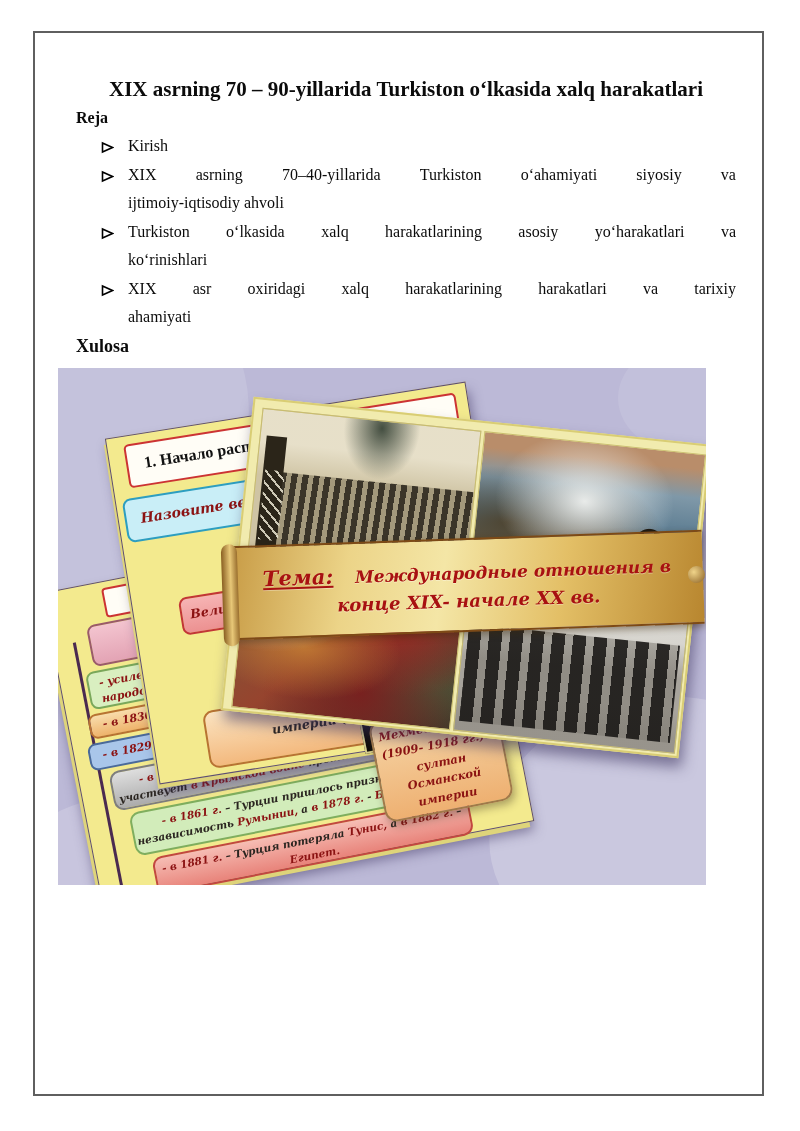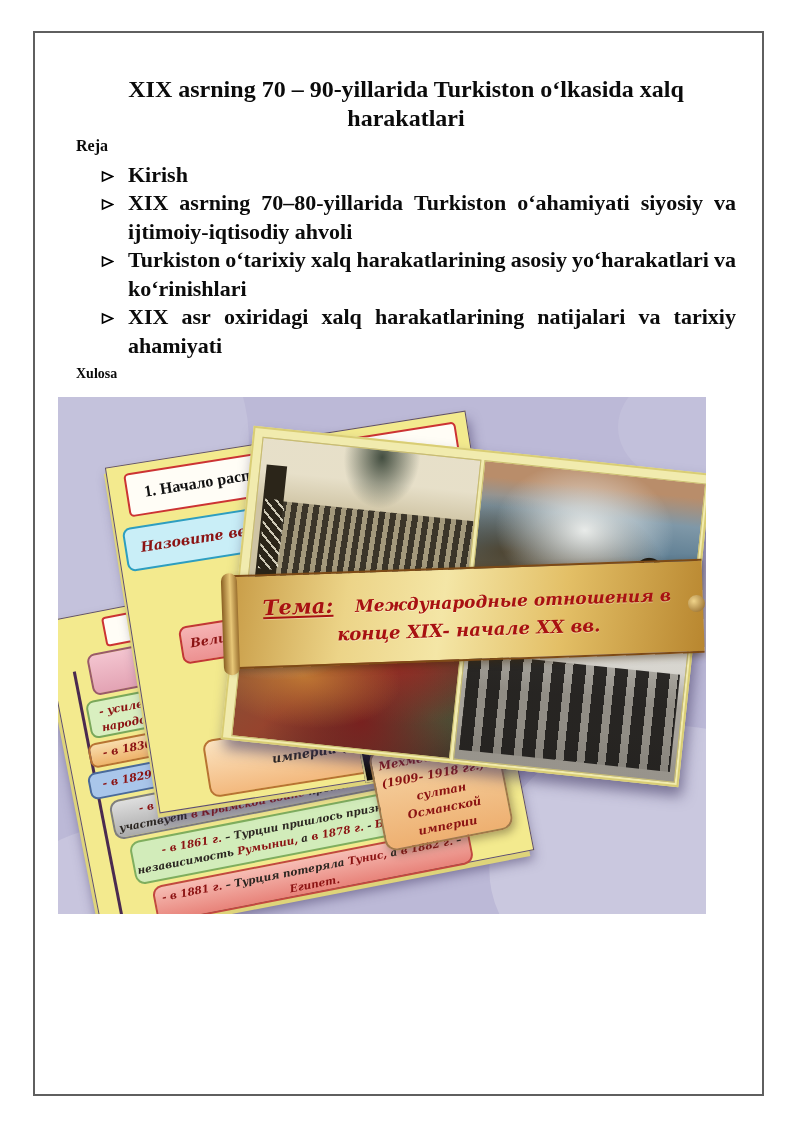--- a/index.html
+++ b/index.html
@@ -3,28 +3,28 @@
 <meta charset="utf-8">
 <style>
   html,body{margin:0;padding:0;background:#ffffff;}
   body{width:800px;height:1131px;position:relative;overflow:hidden;
        font-family:"Liberation Serif", serif;}
   .sheet{position:absolute;left:33px;top:31px;width:731px;height:1065px;
          border:2px solid #5f5f5f;background:#ffffff;box-sizing:border-box;}
   .content{padding:42px 26px 0 41px;color:#0b0b0b;}
 
   
-  .doc-title{font-weight:bold;font-size:24px;line-height:28.5px;text-align:center;}
+  .doc-title{font-weight:bold;font-size:21px;line-height:28.5px;text-align:center;}
   .plan-heading{font-weight:bold;font-size:16px;line-height:28.5px;}
   .plan-item{display:flex;margin-left:25px;}
   .bullet-col{width:27px;flex:0 0 27px;padding-top:8px;}
-  .item-lines{flex:1;font-weight:bold;font-size:22px;line-height:28.5px;}
+  .item-lines{flex:1;font-weight:normal;font-size:16px;line-height:28.5px;}
   .jl{white-space:nowrap;}
   .flexjust{display:flex;justify-content:space-between;align-items:flex-end;}
-  .closing{font-weight:bold;font-size:14px;line-height:28.5px;}
+  .closing{font-weight:bold;font-size:18px;line-height:28.5px;}
 
   
   .figure{position:relative;width:648px;height:517px;margin:8px 0 0 -18px;
           background:#bcb9d7;overflow:hidden;}
   .swirl{position:absolute;border-radius:50%;}
   .sw1{left:-70px;top:-80px;width:240px;height:380px;transform:rotate(30deg);background:rgba(255,255,255,.13);}
   .sw2{left:430px;top:330px;width:330px;height:260px;transform:rotate(-12deg);background:rgba(255,255,255,.22);}
   .sw3{left:-40px;top:430px;width:200px;height:140px;background:rgba(255,255,255,.18);}
   .sw4{left:560px;top:-30px;width:160px;height:120px;background:rgba(255,255,255,.10);}
 
@@ -171,38 +171,38 @@
     </div>
 
     <div class="plan-item">
       <span class="bullet-col"><svg width="13" height="13" viewBox="0 0 13 13">
             <path d="M1.5 2 L11.5 6.5 L1.5 11 Z" fill="#ffffff" stroke="#000000" stroke-width="1.6"></path>
           </svg></span>
       <div class="item-lines">
         <div class="jl flexjust">
             <span>XIX</span>
             <span>asrning</span>
-            <span>70–80-yillarida</span>
+            <span>70–40-yillarida</span>
             <span>Turkiston</span>
             <span>o‘ahamiyati</span>
             <span>siyosiy</span>
             <span>va</span>
           </div>
         <div class="jl">ijtimoiy-iqtisodiy ahvoli</div>
       </div>
     </div>
 
     <div class="plan-item">
       <span class="bullet-col"><svg width="13" height="13" viewBox="0 0 13 13">
             <path d="M1.5 2 L11.5 6.5 L1.5 11 Z" fill="#ffffff" stroke="#000000" stroke-width="1.6"></path>
           </svg></span>
       <div class="item-lines">
         <div class="jl flexjust">
             <span>Turkiston</span>
-            <span>o‘tarixiy</span>
+            <span>o‘lkasida</span>
             <span>xalq</span>
             <span>harakatlarining</span>
             <span>asosiy</span>
             <span>yo‘harakatlari</span>
             <span>va</span>
           </div>
         <div class="jl">ko‘rinishlari</div>
       </div>
     </div>
 
@@ -210,21 +210,21 @@
       <span class="bullet-col"><svg width="13" height="13" viewBox="0 0 13 13">
             <path d="M1.5 2 L11.5 6.5 L1.5 11 Z" fill="#ffffff" stroke="#000000" stroke-width="1.6"></path>
           </svg></span>
       <div class="item-lines">
         <div class="jl flexjust">
             <span>XIX</span>
             <span>asr</span>
             <span>oxiridagi</span>
             <span>xalq</span>
             <span>harakatlarining</span>
-            <span>natijalari</span>
+            <span>harakatlari</span>
             <span>va</span>
             <span>tarixiy</span>
           </div>
         <div class="jl">ahamiyati</div>
       </div>
     </div>
 
     <div class="closing">Xulosa</div>
 
     <div class="figure">

